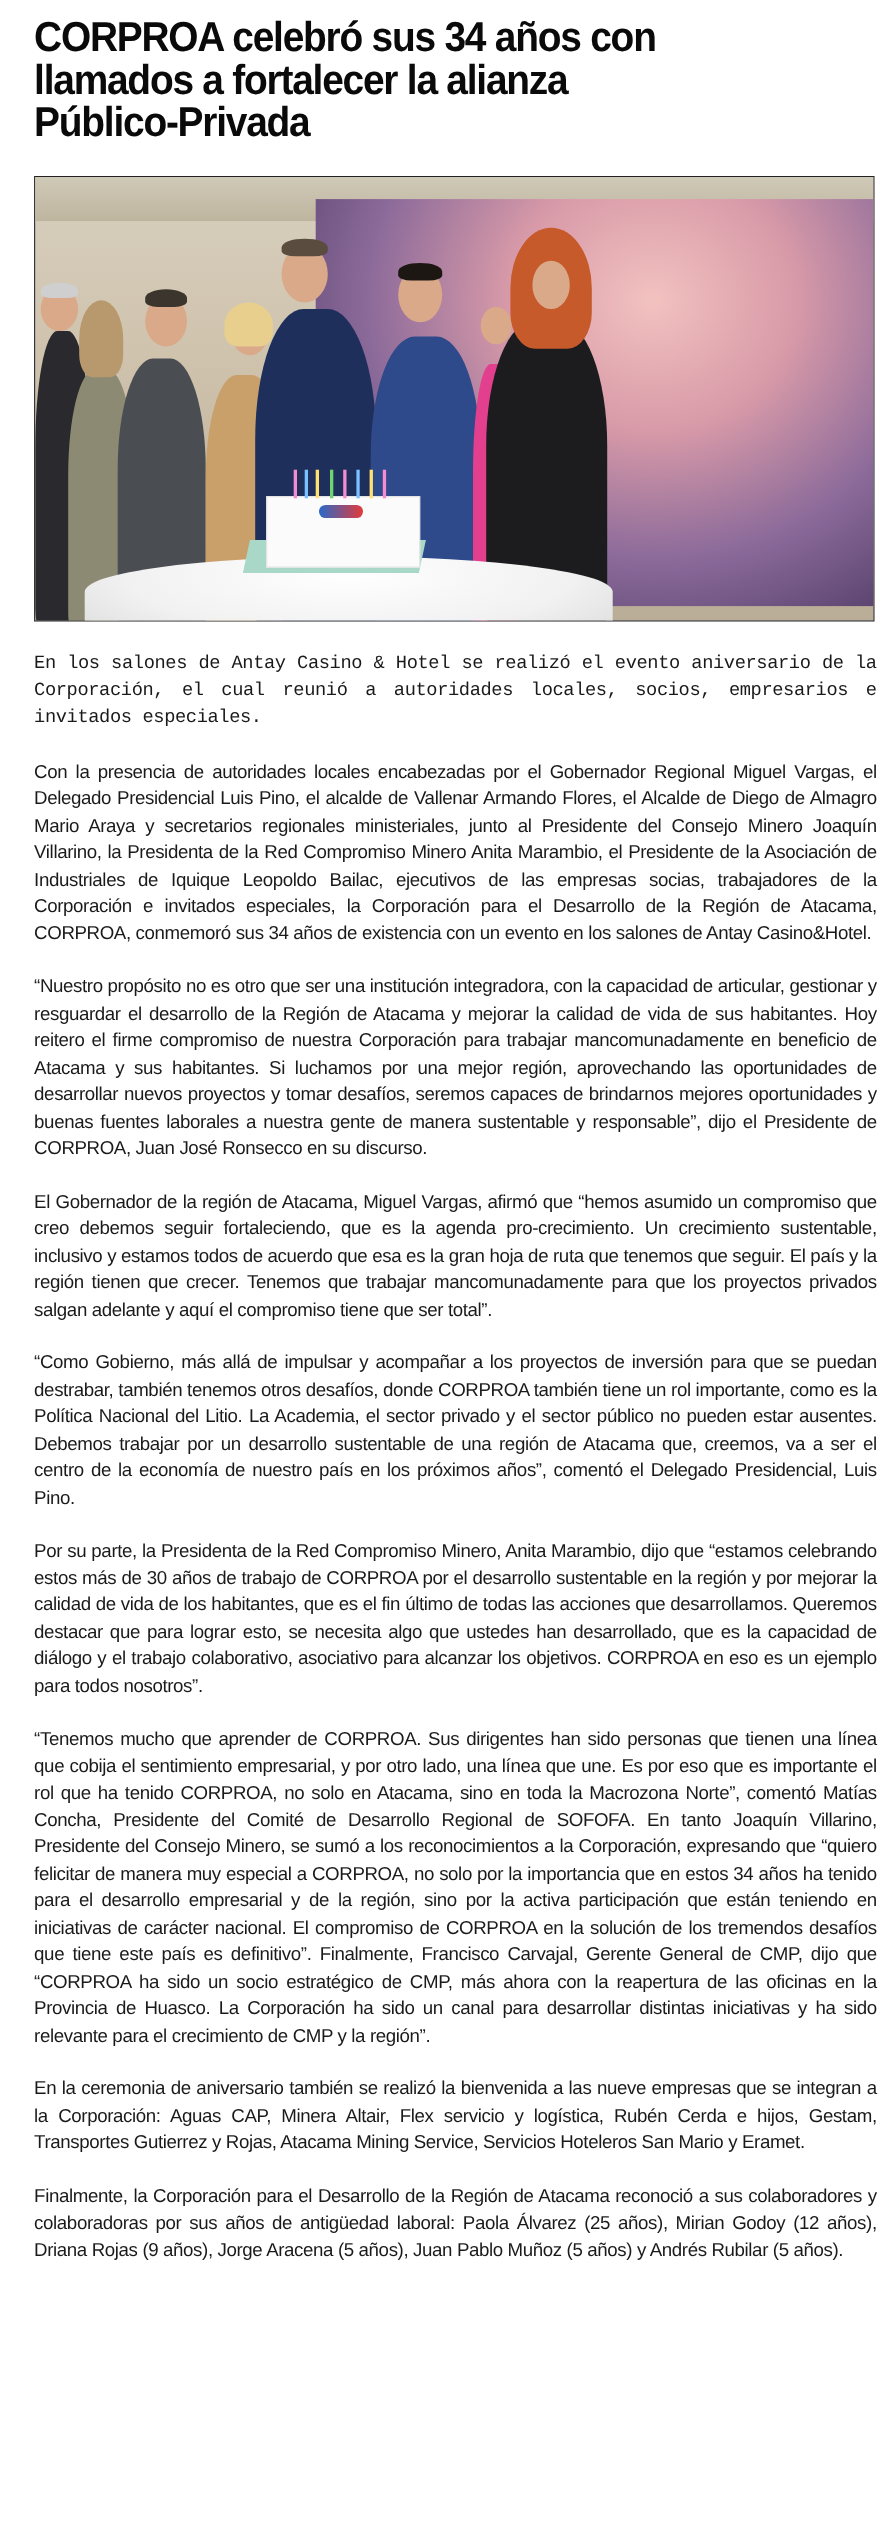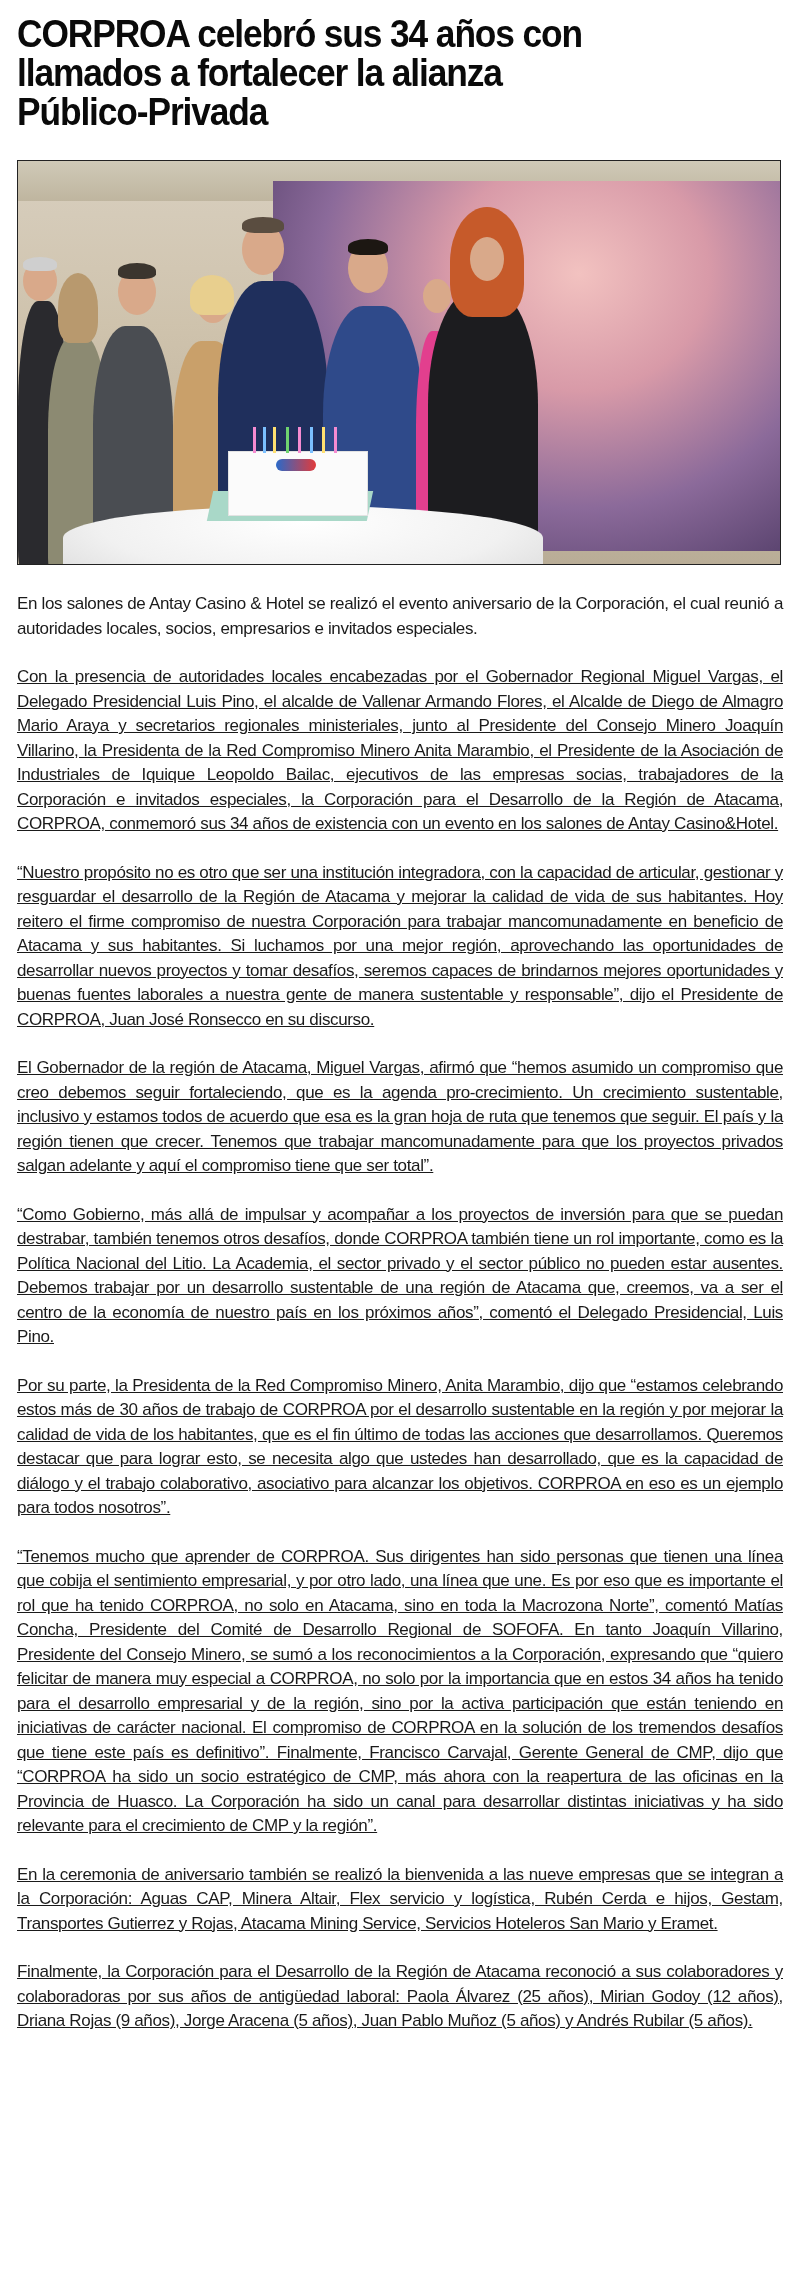--- a/index.html
+++ b/index.html
@@ -1,21 +1,21 @@
 <!DOCTYPE html>
 <html><head>
   <meta charset="utf-8">
   <style>
     * { box-sizing: border-box; margin: 0; padding: 0; }
     html, body { width: 800px; background: #ffffff; }
     body {
       font-family: "Liberation Sans", "DejaVu Sans", sans-serif;
       color: #111111;
     }
-    .article { width: 800px; padding: 0 17px 0 17px; }
+    .article { width: 800px; padding: 0 17px 0 31px; }
     .headline {
       font-family: "Liberation Sans", sans-serif;
       font-weight: bold;
       font-size: 38px;
       line-height: 39px;
       letter-spacing: -1.2px;
       color: #0a0a0a;
       padding-top: 15px;
       width: 766px;
       transform: scaleX(0.93);
@@ -65,22 +65,22 @@
     .body-text {
       width: 766px;
       font-family: "Liberation Sans", sans-serif;
       font-size: 17px;
       line-height: 24.5px;
       color: #1a1a1a;
       text-align: justify;
       letter-spacing: -0.35px;
     }
     .body-text p { margin: 0; }
-    .p1 { margin-top: 27px !important; }
-    .gap { margin-top: 24px !important; text-decoration: underline; }
+    .p1 { margin-top: 27px !important; font-family: Liberation Mono, monospace; }
+    .gap { margin-top: 24px !important; }
   </style>
 </head>
 <body>
 
 <main class="article">
   <h1 class="headline">CORPROA celebró sus 34 años con
 llamados a fortalecer la alianza
 Público-Privada</h1>
 
   <div class="photo" title="Autoridades y socios de CORPROA junto a la torta de aniversario">

